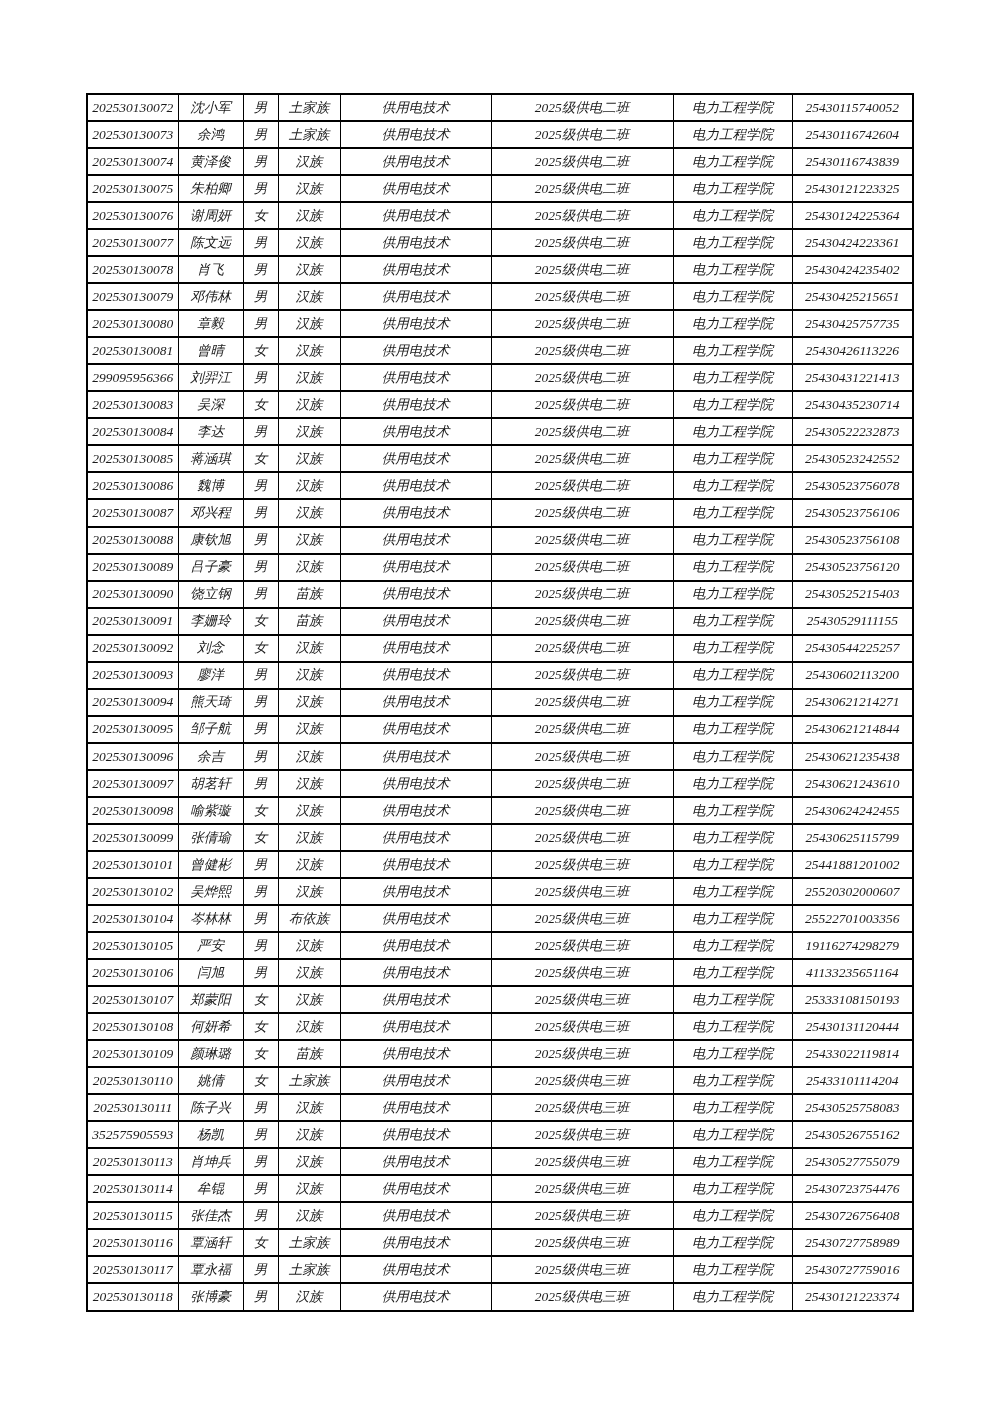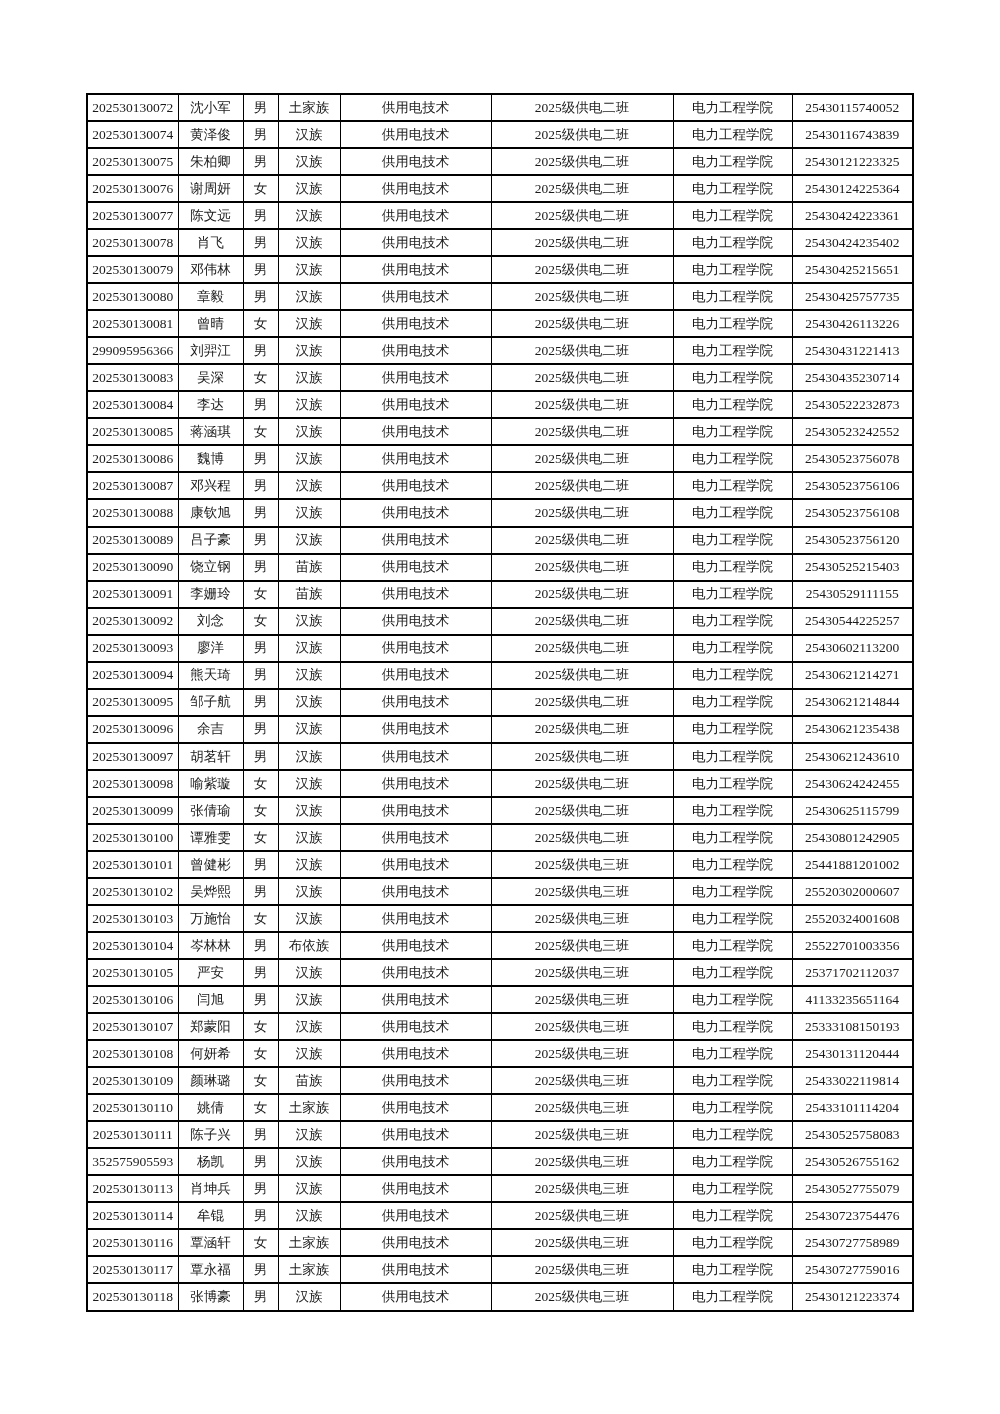--- a/index.html
+++ b/index.html
@@ -22,20 +22,21 @@
   }
   table.roster {
     position: absolute;
     left: 86px;
     top: 93px;
     width: 826px;
     height: 1219px;
     border-collapse: collapse;
     table-layout: fixed;
     border: 2px solid #000000;
+    font-style: italic;
   }
   table.roster td {
     border-left: 1px solid #000000;
     border-right: 1px solid #000000;
     border-top: 2px solid #000000;
     border-bottom: 2px solid #000000;
     text-align: center;
     vertical-align: middle;
     font-size: 13.5px;
     color: #1a1a1a;
@@ -73,20 +74,30 @@
           <td>202530130072</td>
           <td>沈小军</td>
           <td>男</td>
           <td>土家族</td>
           <td>供用电技术</td>
           <td>2025级供电二班</td>
           <td>电力工程学院</td>
           <td>25430115740052</td>
         </tr>
         <tr>
+          <td>202530130073</td>
+          <td>余鸿</td>
+          <td>男</td>
+          <td>土家族</td>
+          <td>供用电技术</td>
+          <td>2025级供电二班</td>
+          <td>电力工程学院</td>
+          <td>25430116742604</td>
+        </tr>
+        <tr>
           <td>202530130074</td>
           <td>黄泽俊</td>
           <td>男</td>
           <td>汉族</td>
           <td>供用电技术</td>
           <td>2025级供电二班</td>
           <td>电力工程学院</td>
           <td>25430116743839</td>
         </tr>
         <tr>
@@ -333,78 +344,58 @@
           <td>202530130099</td>
           <td>张倩瑜</td>
           <td>女</td>
           <td>汉族</td>
           <td>供用电技术</td>
           <td>2025级供电二班</td>
           <td>电力工程学院</td>
           <td>25430625115799</td>
         </tr>
         <tr>
-          <td>202530130100</td>
-          <td>谭雅雯</td>
-          <td>女</td>
-          <td>汉族</td>
-          <td>供用电技术</td>
-          <td>2025级供电二班</td>
-          <td>电力工程学院</td>
-          <td>25430801242905</td>
-        </tr>
-        <tr>
           <td>202530130101</td>
           <td>曾健彬</td>
           <td>男</td>
           <td>汉族</td>
           <td>供用电技术</td>
           <td>2025级供电三班</td>
           <td>电力工程学院</td>
           <td>25441881201002</td>
         </tr>
         <tr>
           <td>202530130102</td>
           <td>吴烨熙</td>
           <td>男</td>
           <td>汉族</td>
           <td>供用电技术</td>
           <td>2025级供电三班</td>
           <td>电力工程学院</td>
           <td>25520302000607</td>
         </tr>
         <tr>
-          <td>202530130103</td>
-          <td>万施怡</td>
-          <td>女</td>
-          <td>汉族</td>
-          <td>供用电技术</td>
-          <td>2025级供电三班</td>
-          <td>电力工程学院</td>
-          <td>25520324001608</td>
-        </tr>
-        <tr>
           <td>202530130104</td>
           <td>岑林林</td>
           <td>男</td>
           <td>布依族</td>
           <td>供用电技术</td>
           <td>2025级供电三班</td>
           <td>电力工程学院</td>
           <td>25522701003356</td>
         </tr>
         <tr>
           <td>202530130105</td>
           <td>严安</td>
           <td>男</td>
           <td>汉族</td>
           <td>供用电技术</td>
           <td>2025级供电三班</td>
           <td>电力工程学院</td>
-          <td>25371702112037</td>
+          <td>19116274298279</td>
         </tr>
         <tr>
           <td>202530130106</td>
           <td>闫旭</td>
           <td>男</td>
           <td>汉族</td>
           <td>供用电技术</td>
           <td>2025级供电三班</td>
           <td>电力工程学院</td>
           <td>41133235651164</td>
@@ -481,20 +472,30 @@
         </tr>
         <tr>
           <td>202530130114</td>
           <td>牟锟</td>
           <td>男</td>
           <td>汉族</td>
           <td>供用电技术</td>
           <td>2025级供电三班</td>
           <td>电力工程学院</td>
           <td>25430723754476</td>
+        </tr>
+        <tr>
+          <td>202530130115</td>
+          <td>张佳杰</td>
+          <td>男</td>
+          <td>汉族</td>
+          <td>供用电技术</td>
+          <td>2025级供电三班</td>
+          <td>电力工程学院</td>
+          <td>25430726756408</td>
         </tr>
         <tr>
           <td>202530130116</td>
           <td>覃涵轩</td>
           <td>女</td>
           <td>土家族</td>
           <td>供用电技术</td>
           <td>2025级供电三班</td>
           <td>电力工程学院</td>
           <td>25430727758989</td>

